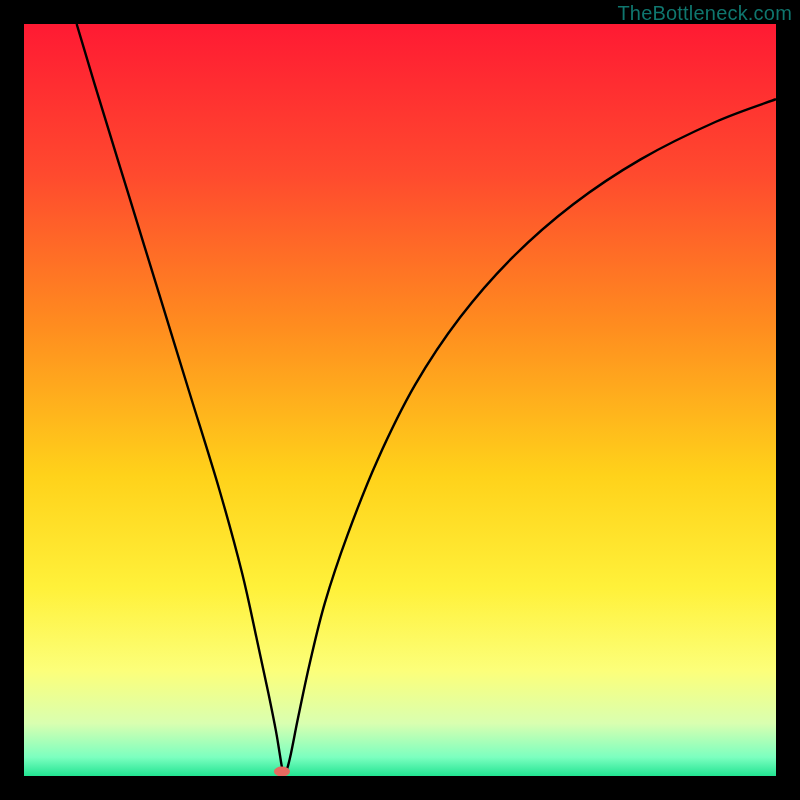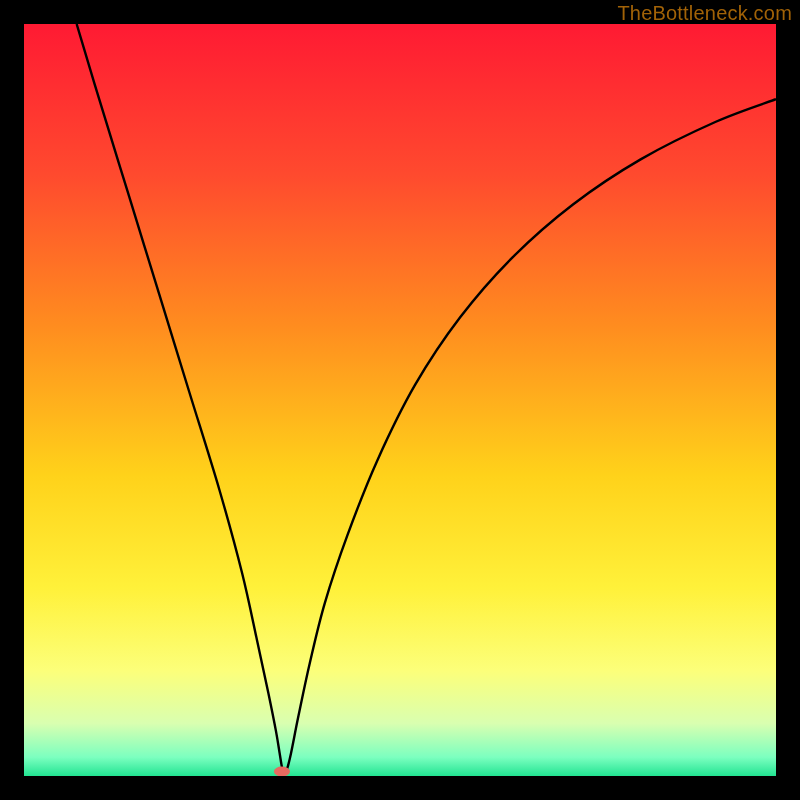--- a/index.html
+++ b/index.html
@@ -16,21 +16,21 @@
     left: 24px;
     top: 24px;
     width: 752px;
     height: 752px;
     background: #000;
   }
   .watermark {
     position: absolute;
     top: 2px;
     right: 8px;
-    color: #a16207;
+    color: #0f766e;
     font-size: 20px;
     font-weight: 500;
     letter-spacing: 0.2px;
     z-index: 10;
   }
   svg {
     display: block;
   }
 </style>
 </head>

